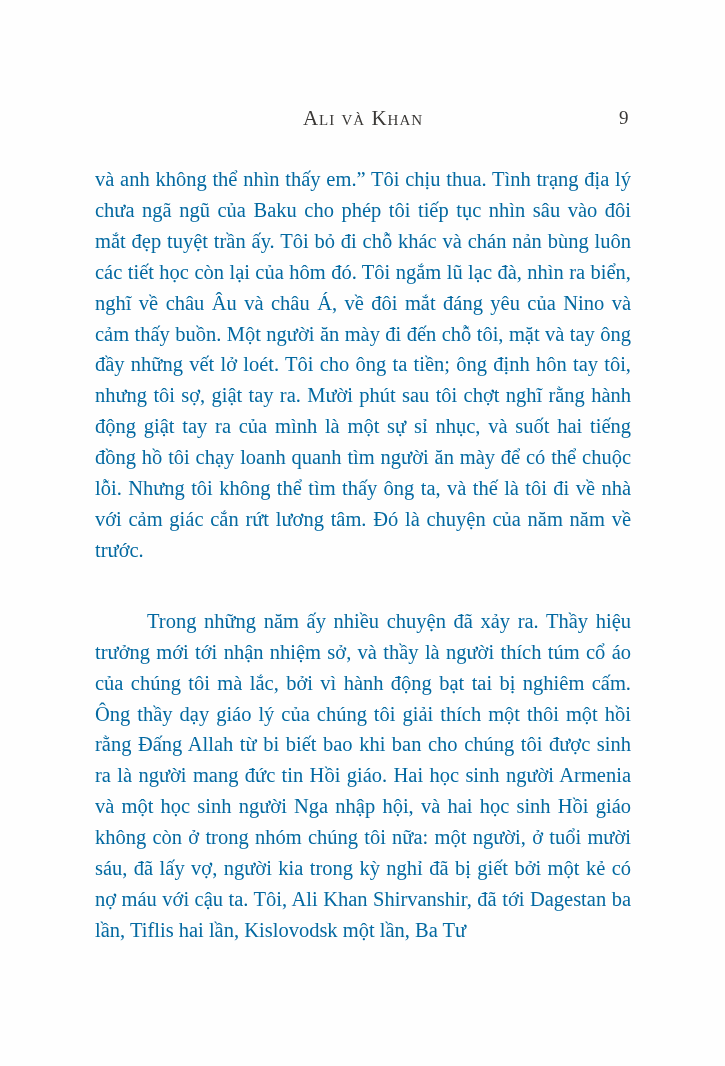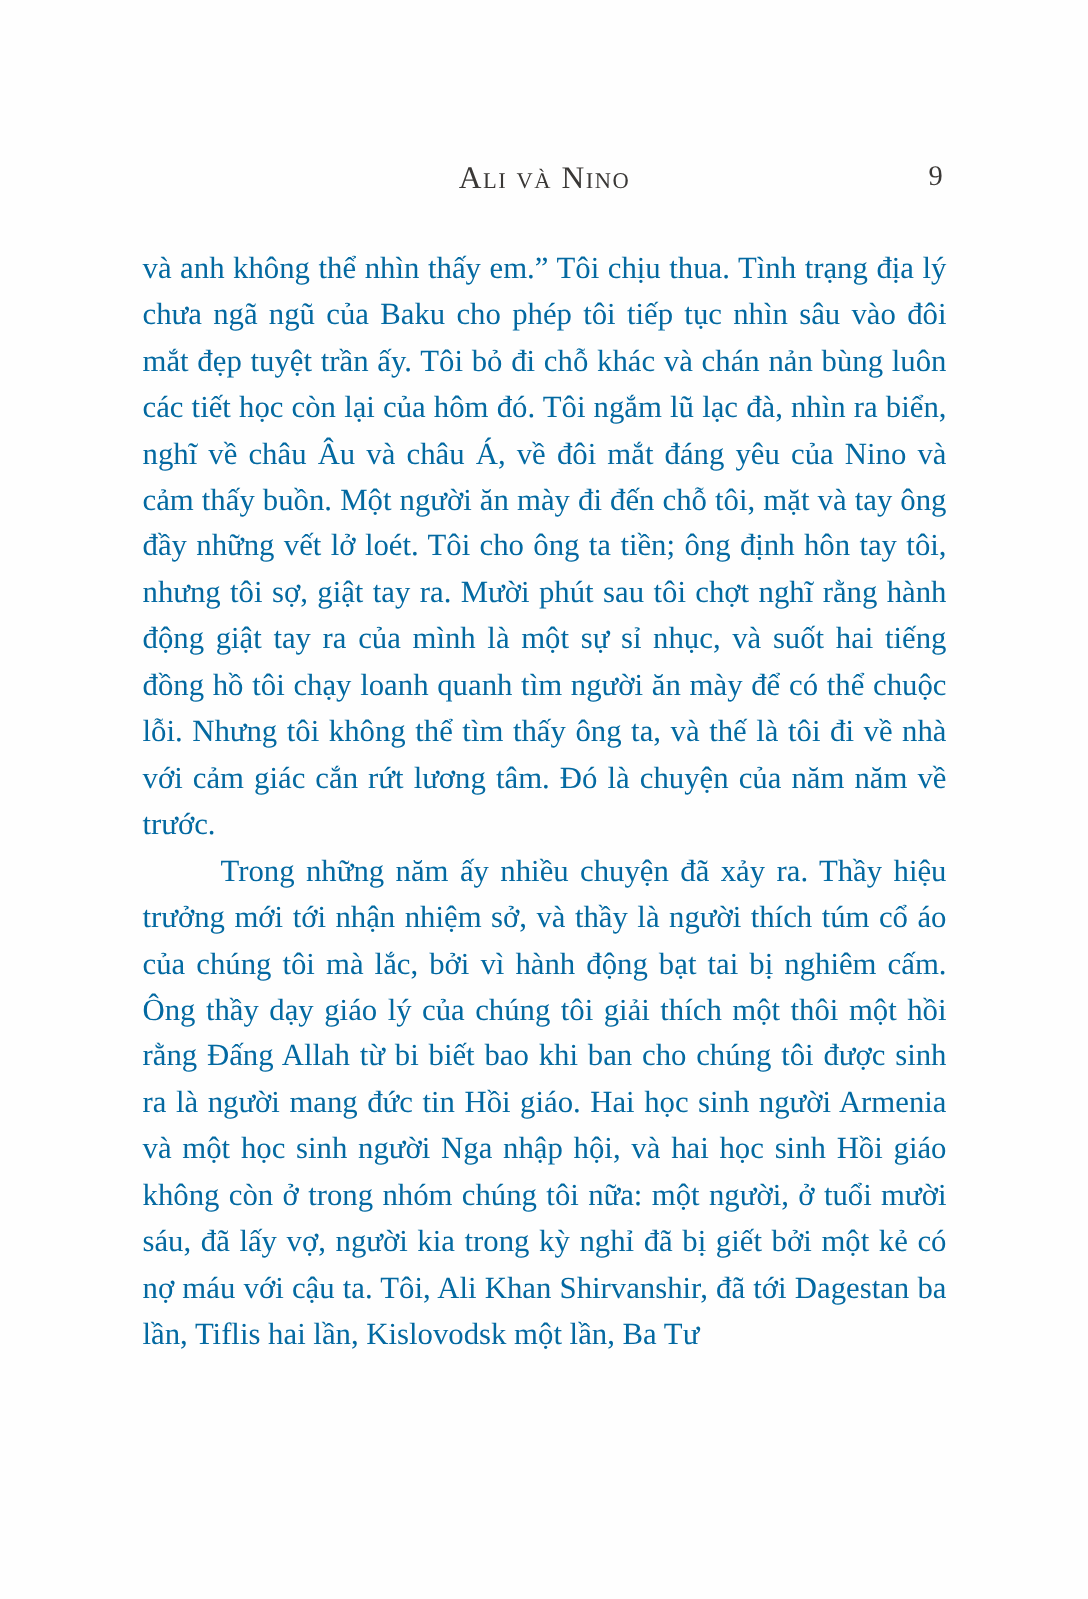--- a/index.html
+++ b/index.html
@@ -45,29 +45,30 @@
       text-align: justify;
       color: #0369a1;
       text-justify: inter-word;
     }
     .body-text p {
       margin: 0;
       padding: 0;
     }
     .body-text p.indented {
       text-indent: 52px;
+      margin-top: 40px;
     }
   </style>
 </head>
 <body>
 
 <div class="page">
 
   <div class="header">
-    <span class="title">Ali và Nino</span>
+    <span class="title">Ali và Khan</span>
     <span class="page-number">9</span>
   </div>
 
   <div class="body-text">
     <p>và anh không thể nhìn thấy em.” Tôi chịu thua. Tình trạng địa lý chưa ngã ngũ của Baku cho phép tôi tiếp tục nhìn sâu vào đôi mắt đẹp tuyệt trần ấy. Tôi bỏ đi chỗ khác và chán nản bùng luôn các tiết học còn lại của hôm đó. Tôi ngắm lũ lạc đà, nhìn ra biển, nghĩ về châu Âu và châu Á, về đôi mắt đáng yêu của Nino và cảm thấy buồn. Một người ăn mày đi đến chỗ tôi, mặt và tay ông đầy những vết lở loét. Tôi cho ông ta tiền; ông định hôn tay tôi, nhưng tôi sợ, giật tay ra. Mười phút sau tôi chợt nghĩ rằng hành động giật tay ra của mình là một sự sỉ nhục, và suốt hai tiếng đồng hồ tôi chạy loanh quanh tìm người ăn mày để có thể chuộc lỗi. Nhưng tôi không thể tìm thấy ông ta, và thế là tôi đi về nhà với cảm giác cắn rứt lương tâm. Đó là chuyện của năm năm về trước.</p>
     <p class="indented">Trong những năm ấy nhiều chuyện đã xảy ra. Thầy hiệu trưởng mới tới nhận nhiệm sở, và thầy là người thích túm cổ áo của chúng tôi mà lắc, bởi vì hành động bạt tai bị nghiêm cấm. Ông thầy dạy giáo lý của chúng tôi giải thích một thôi một hồi rằng Đấng Allah từ bi biết bao khi ban cho chúng tôi được sinh ra là người mang đức tin Hồi giáo. Hai học sinh người Armenia và một học sinh người Nga nhập hội, và hai học sinh Hồi giáo không còn ở trong nhóm chúng tôi nữa: một người, ở tuổi mười sáu, đã lấy vợ, người kia trong kỳ nghỉ đã bị giết bởi một kẻ có nợ máu với cậu ta. Tôi, Ali Khan Shirvanshir, đã tới Dagestan ba lần, Tiflis hai lần, Kislovodsk một lần, Ba Tư</p>
   </div>
 
 </div>
 

